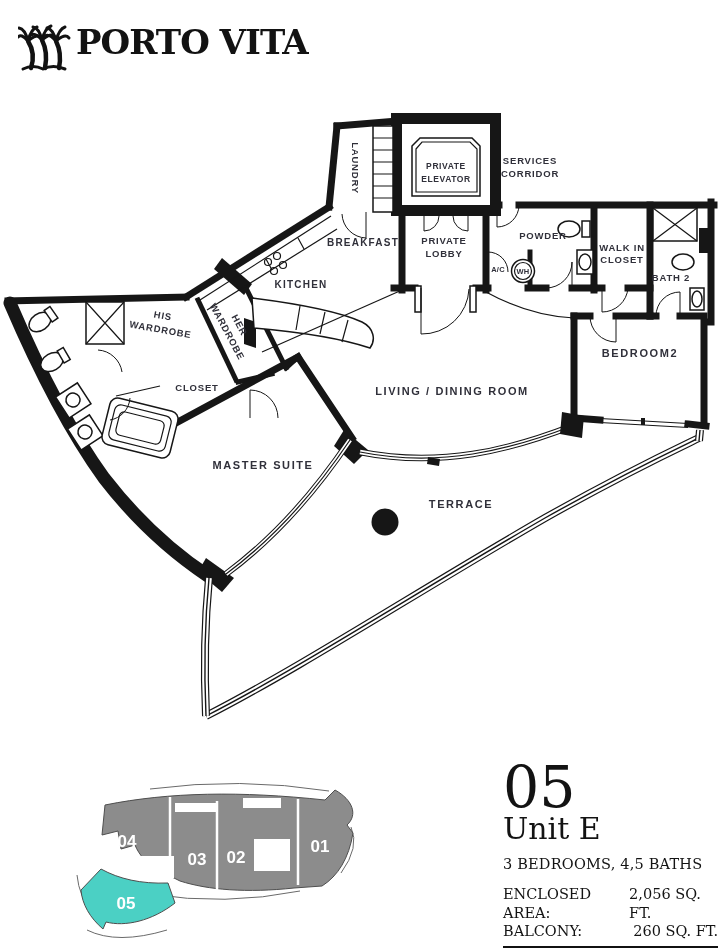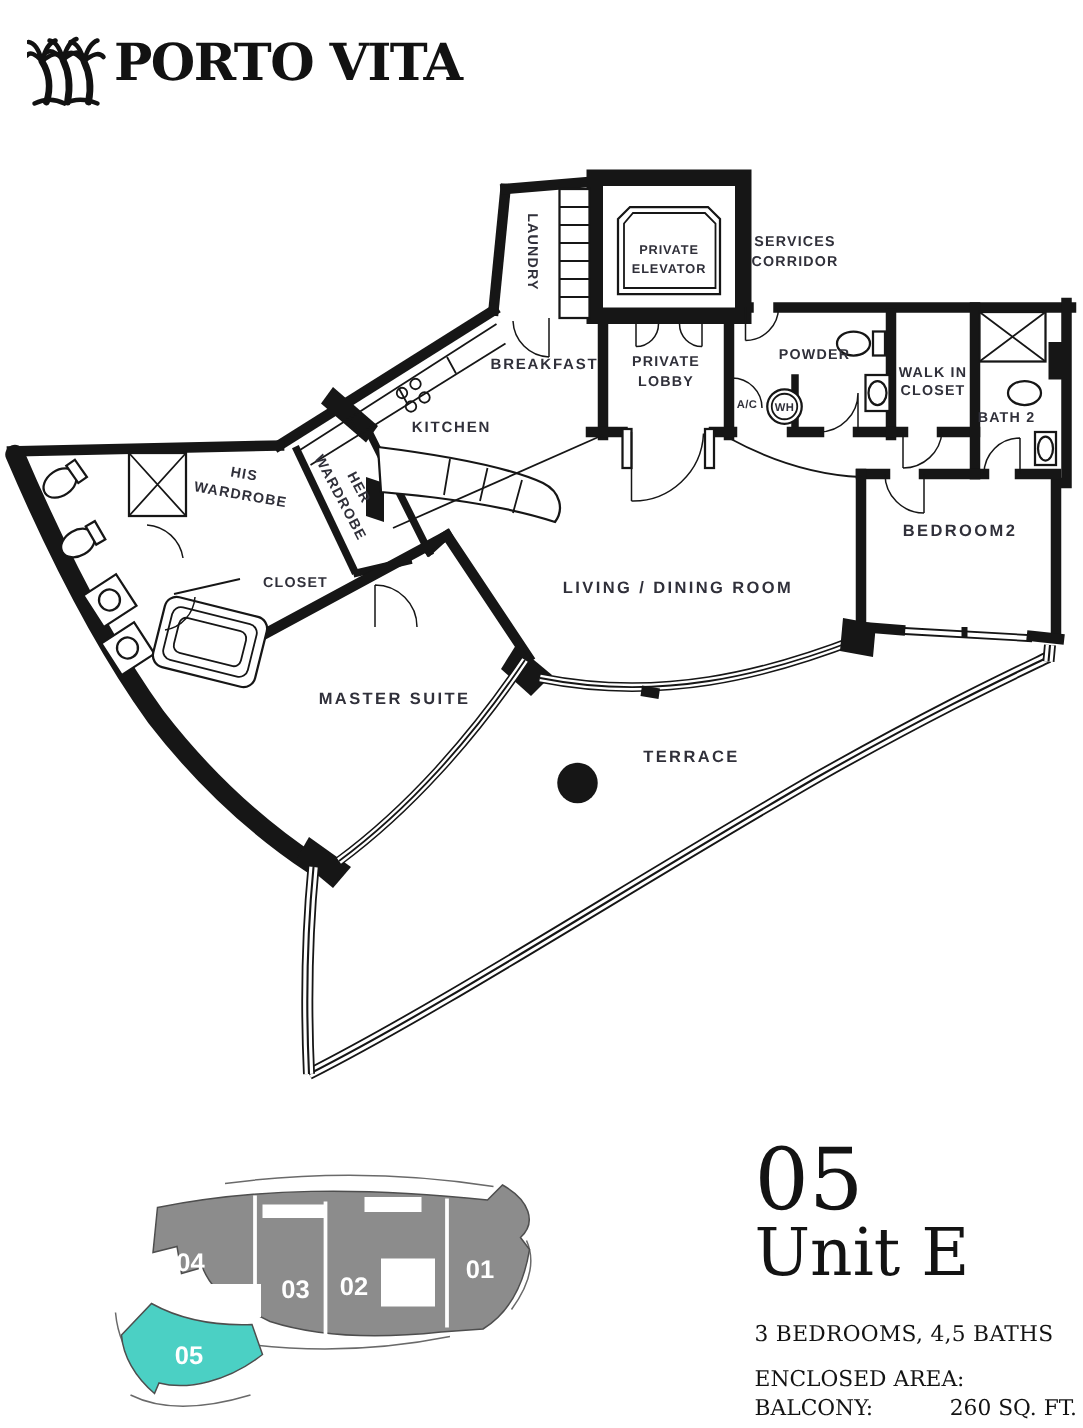--- a/index.html
+++ b/index.html
@@ -37,22 +37,22 @@
   
   #keyplan{position:absolute;left:55px;top:775px}
   .unit-num{font-family:"Liberation Sans",sans-serif;font-weight:bold;font-size:17px;
        fill:#fff;text-anchor:middle}
   .kout{stroke:#4e4e4e;stroke-width:1;}
   .karc{stroke:#6a6a6a;stroke-width:1;fill:none}
 
   
   #info{position:absolute;left:503px;top:758px;width:215px;font-family:"DejaVu Serif",serif}
   .unit-big{font-size:57px;line-height:1.02;color:#131313}
-  .unit-name{font-size:44px;line-height:1;margin-top:-2px;color:#131313}
-  .config{font-size:14.5px;margin-top:24px;letter-spacing:0.2px;color:#131313}
+  .unit-name{font-size:30px;line-height:1;margin-top:-2px;color:#131313}
+  .config{font-size:14.5px;margin-top:12px;letter-spacing:0.2px;color:#131313}
   .rows{margin-top:13px}
   .row{display:flex;justify-content:space-between;font-size:14.5px;line-height:1.28;color:#131313}
   .rule{border-top:2px solid #111;margin:5px 0 5px}
 </style>
 </head>
 <body>
 
 <div id="header">
   <svg width="56" height="52" viewBox="0 0 56 50">
     <g stroke="#121212" fill="none" stroke-linecap="round">
@@ -306,20 +306,21 @@
   </g>
 </svg>
 
 <div id="info">
   <div class="unit-big">05</div>
   <div class="unit-name">Unit E</div>
   <div class="config">3 BEDROOMS, 4,5 BATHS</div>
   <div class="rows">
     <div class="row">
       <span>ENCLOSED AREA:</span>
+      <span>2,056 SQ. FT.</span>
     </div>
     <div class="row">
       <span>BALCONY:</span>
       <span>260 SQ. FT.</span>
     </div>
     <div class="rule"></div>
 
   </div>
 </div>
 

